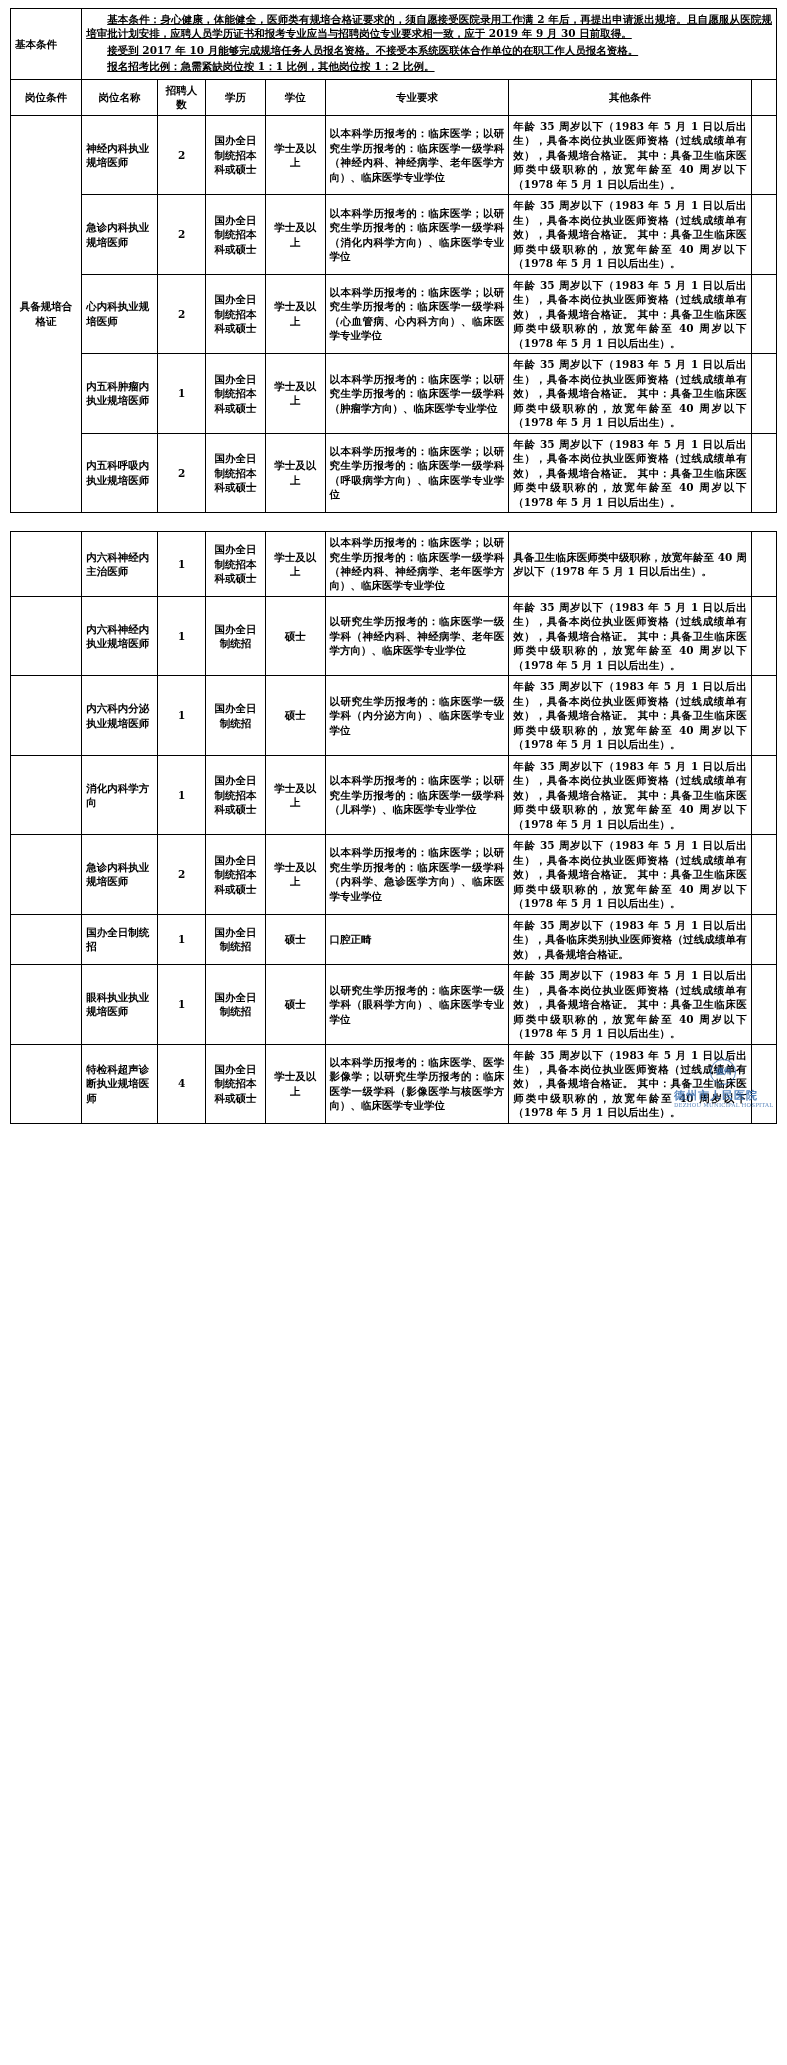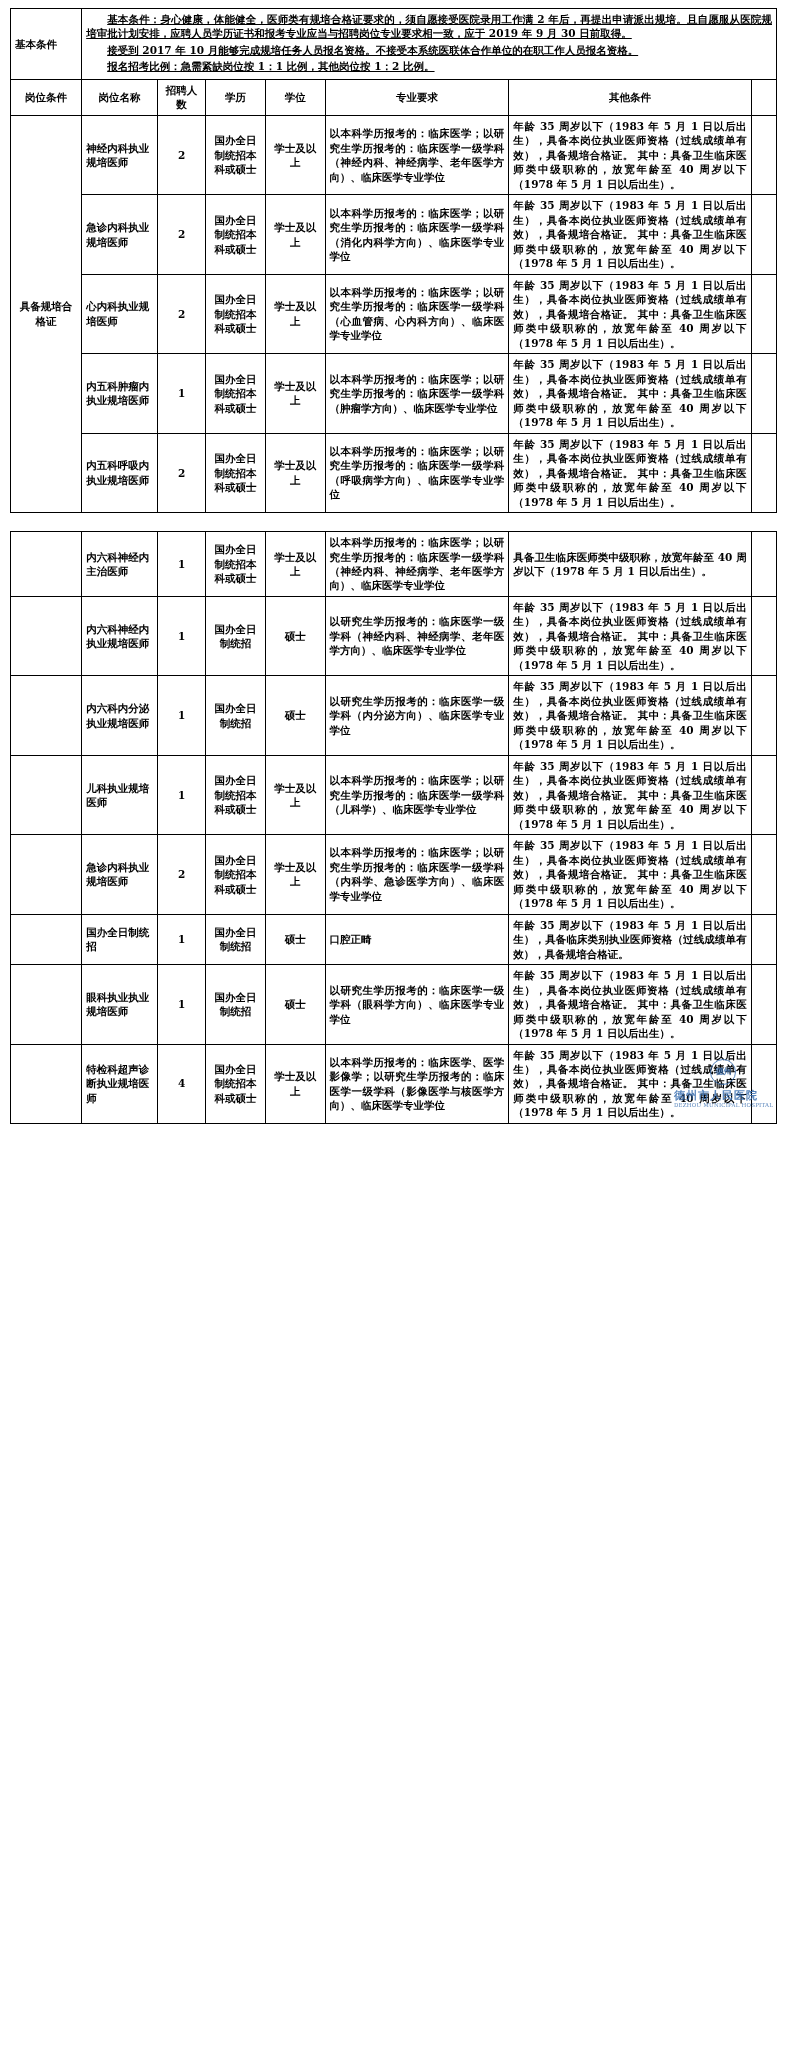--- a/index.html
+++ b/index.html
@@ -227,21 +227,21 @@
       <td class="edu">国办全日制统招</td>
       <td class="deg">硕士</td>
       <td class="major">以研究生学历报考的：临床医学一级学科（内分泌方向）、临床医学专业学位</td>
       <td class="other">年龄 35 周岁以下（1983 年 5 月 1 日以后出生），具备本岗位执业医师资格（过线成绩单有效），具备规培合格证。
 其中：具备卫生临床医师类中级职称的，放宽年龄至 40 周岁以下（1978 年 5 月 1 日以后出生）。</td>
       <td class="tail"></td>
     </tr>
 
     <tr>
       <td class="tail"></td>
-      <td class="post-name">儿科执业规培医师</td>
+      <td class="post-name">消化内科学方向</td>
       <td class="num">1</td>
       <td class="edu">国办全日制统招本科或硕士</td>
       <td class="deg">学士及以上</td>
       <td class="major">以本科学历报考的：临床医学；以研究生学历报考的：临床医学一级学科（儿科学）、临床医学专业学位</td>
       <td class="other">年龄 35 周岁以下（1983 年 5 月 1 日以后出生），具备本岗位执业医师资格（过线成绩单有效），具备规培合格证。
 其中：具备卫生临床医师类中级职称的，放宽年龄至 40 周岁以下（1978 年 5 月 1 日以后出生）。</td>
       <td class="tail"></td>
     </tr>
 
     <tr>

